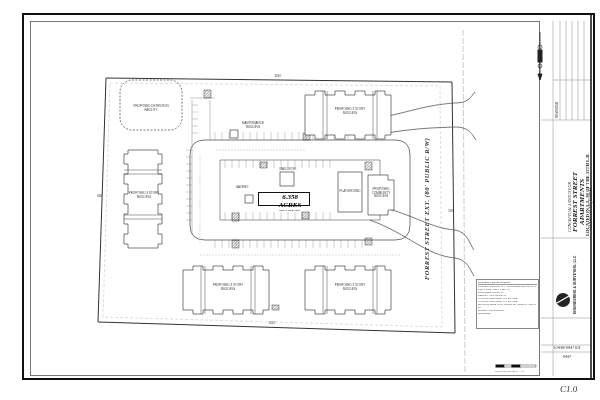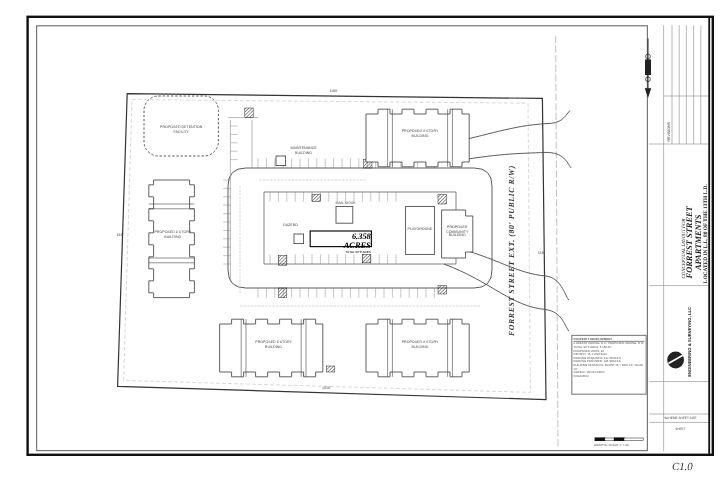--- a/index.html
+++ b/index.html
@@ -2,21 +2,21 @@
 <html><head>
 <meta charset="utf-8">
 <style>
   html,body{margin:0;padding:0;background:#fff;}
   body{width:600px;height:400px;position:relative;overflow:hidden;font-family:"Liberation Serif",serif;}
   #sheet{position:absolute;left:22px;top:13px;width:573px;height:367px;border:2px solid #111;box-sizing:border-box;}
   #inner{position:absolute;left:30px;top:21px;width:510px;height:355px;border:1px solid #777;box-sizing:border-box;}
   svg{position:absolute;left:0;top:0;}
   .vt{position:absolute;transform-origin:left top;transform:rotate(-90deg);white-space:nowrap;color:#222;}
   .lbl{font-family:"Liberation Sans",sans-serif;font-size:3px;color:#444;position:absolute;text-align:center;line-height:3.5px;}
-  .acres{position:absolute;left:258px;top:192px;width:52px;height:14px;border:1.5px solid #111;box-sizing:border-box;text-align:right;font-family:"Liberation Serif",serif;font-style:italic;font-weight:bold;font-size:7px;line-height:8px;padding-left:12px;}
+  .acres{position:absolute;left:258px;top:192px;width:52px;height:14px;border:1.5px solid #111;box-sizing:border-box;text-align:center;font-family:"Liberation Serif",serif;font-style:italic;font-weight:bold;font-size:7px;line-height:8px;padding-left:12px;}
   .acres small{display:block;font-size:2.5px;line-height:3px;font-weight:normal;font-style:normal;font-family:"Liberation Sans",sans-serif;}
   .street{position:absolute;left:423px;top:280px;transform-origin:left top;transform:rotate(-90deg);font-style:italic;font-weight:bold;font-size:6.5px;color:#333;white-space:nowrap;letter-spacing:0.5px;}
   .notes{position:absolute;left:476px;top:279px;width:63px;height:50px;border:1px solid #888;box-sizing:border-box;font-family:"Liberation Sans",sans-serif;font-size:2.4px;color:#555;padding:1px;line-height:3px;overflow:hidden;}
   .sheetno{position:absolute;left:560px;top:384px;font-style:italic;font-size:9px;color:#333;}
   .scale{position:absolute;left:495px;top:370px;font-family:"Liberation Sans",sans-serif;font-size:2.5px;color:#555;}
 </style>
 </head>
 <body>
 
 <div id="sheet"></div>

